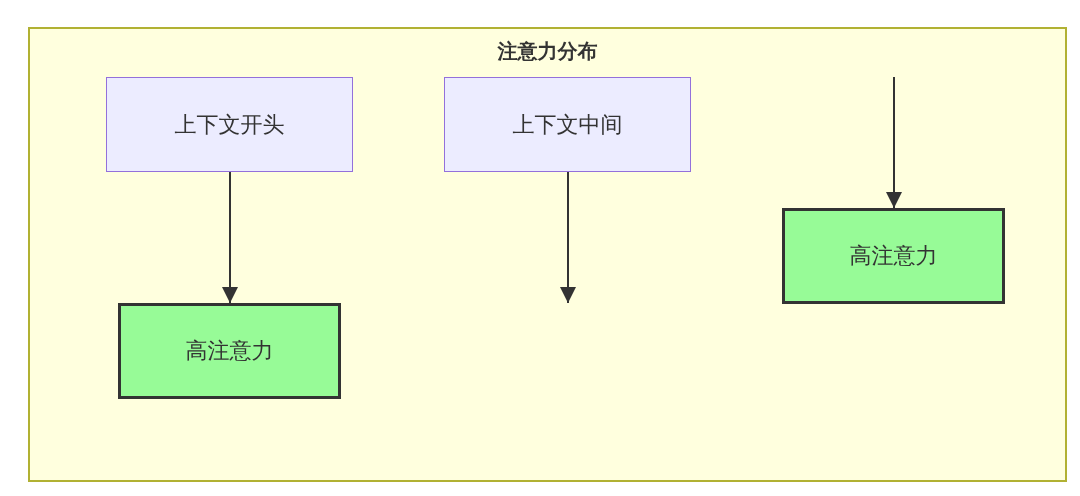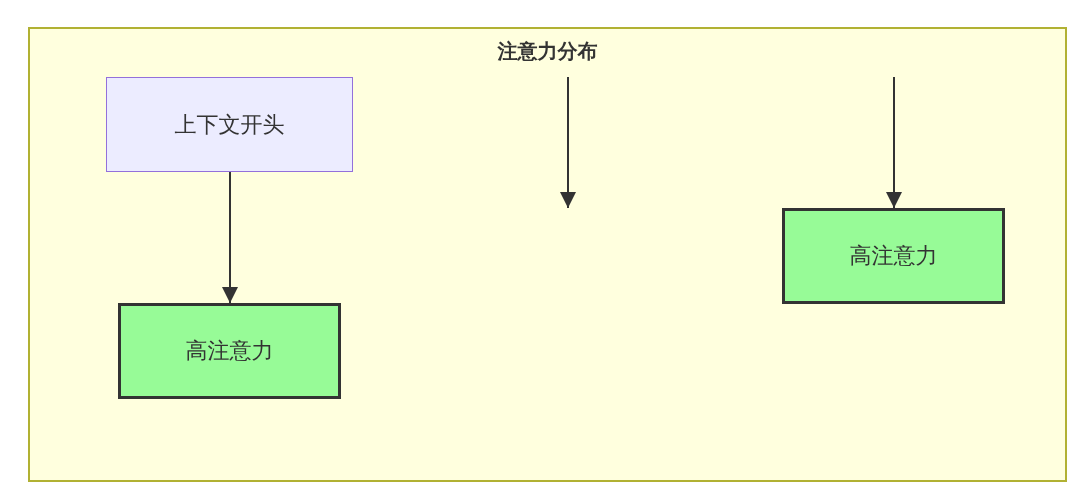--- a/index.html
+++ b/index.html
@@ -101,20 +101,21 @@
 
       <div class="flow-column">
         <div class="node node-context">上下文开头</div>
         <div class="arrow">
           <span class="arrowhead"></span>
         </div>
         <div class="node node-result level-high">高注意力</div>
       </div>
 
       <div class="flow-column">
+        <div class="node node-context">上下文中间</div>
         <div class="arrow">
           <span class="arrowhead"></span>
         </div>
       </div>
 
       <div class="flow-column">
         <div class="arrow">
           <span class="arrowhead"></span>
         </div>
         <div class="node node-result level-high">高注意力</div>

